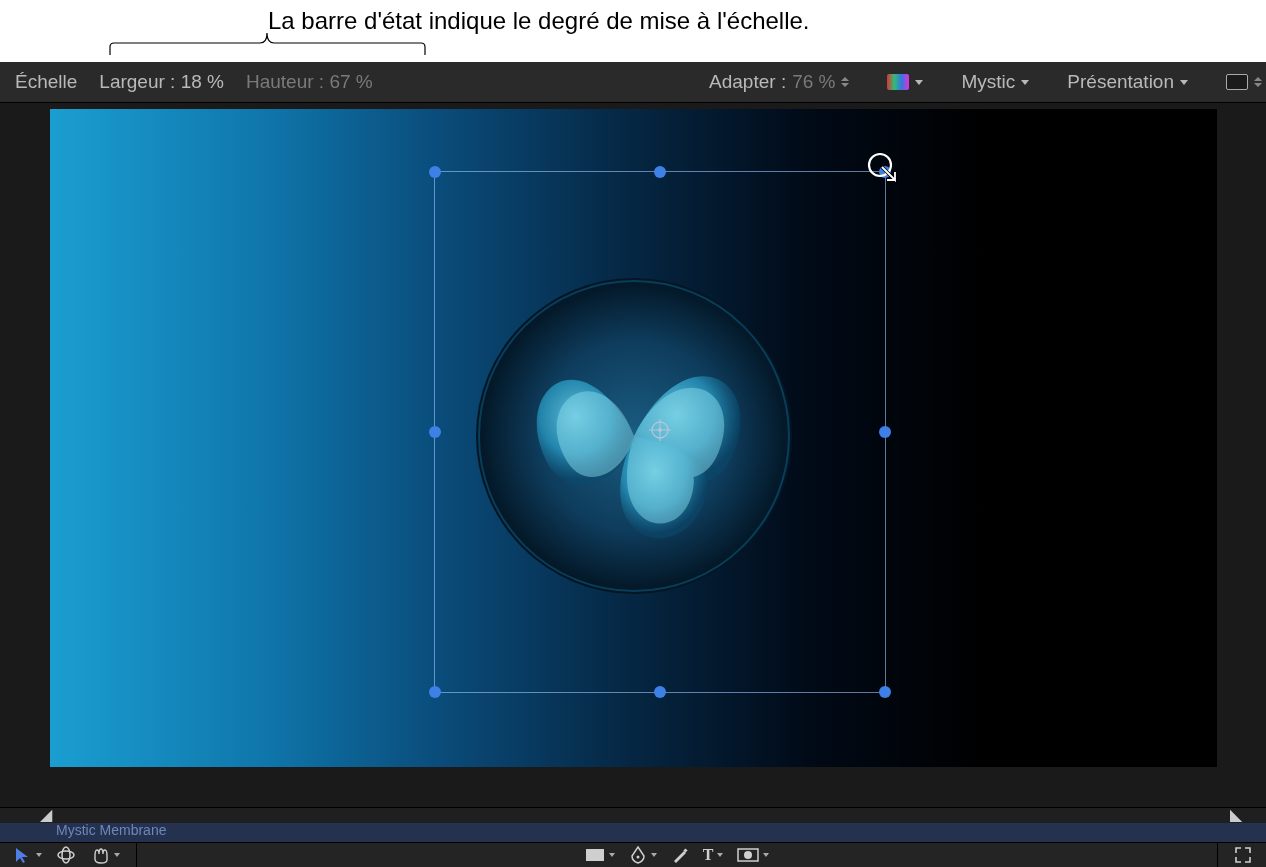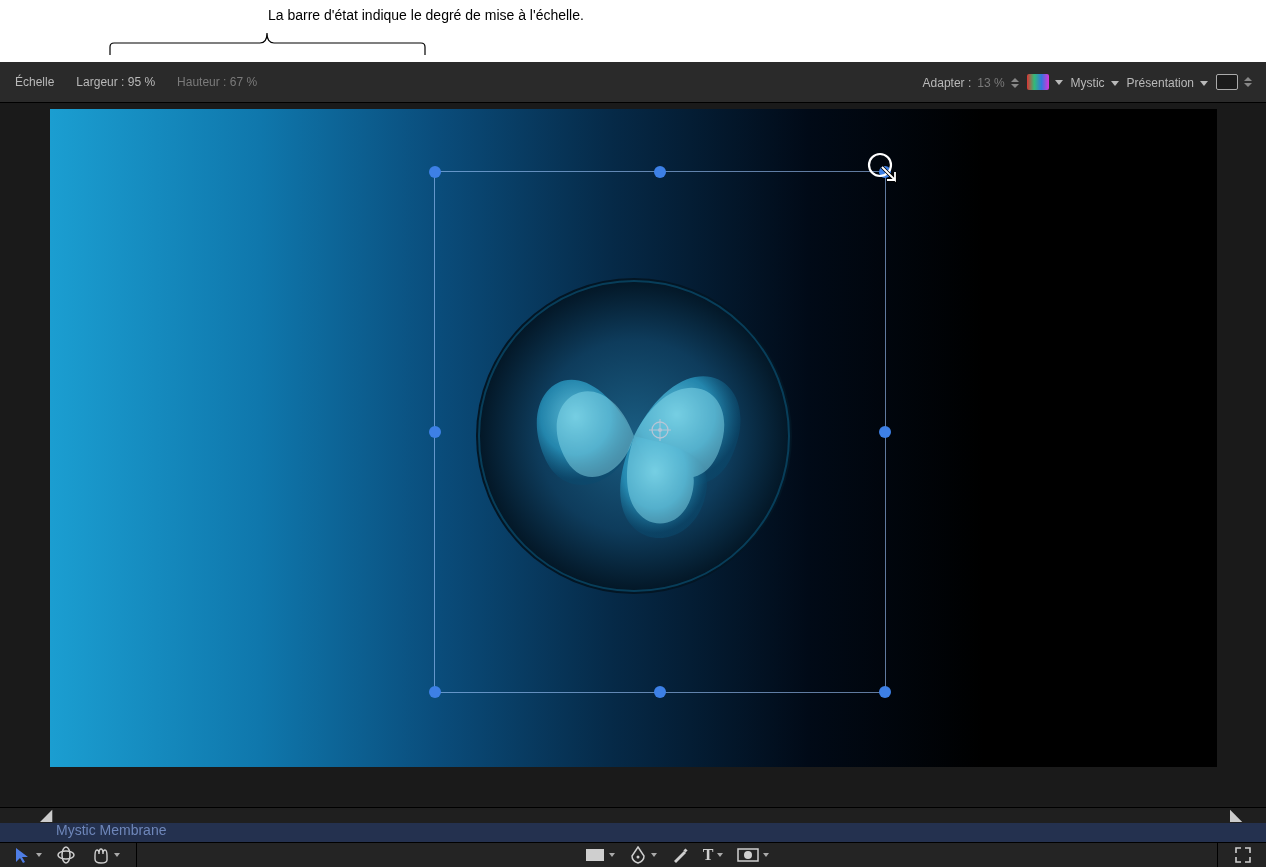--- a/index.html
+++ b/index.html
@@ -1,25 +1,25 @@
 <!DOCTYPE html>
 <html><head>
 <meta charset="utf-8">
 <style>
   html,body{margin:0;padding:0;width:1266px;height:867px;background:#fff;font-family:-apple-system,Helvetica,Arial,sans-serif;overflow:hidden}
   .annotation-area{position:relative;height:62px;width:100%}
-  .annotation-text{position:absolute;left:268px;top:7px;font-size:14px;color:#000}
+  .annotation-text{position:absolute;left:268px;top:7px;font-size:24px;color:#000}
   .bracket{position:absolute;left:110px;top:33px;width:315px;height:22px;overflow:visible}
   .bracket svg{overflow:visible}
   .app{position:absolute;left:0;top:62px;width:1266px;height:805px;background:#1b1b1b}
-  .toolbar{display:flex;align-items:center;height:40px;background:#2a2a2a;border-bottom:1px solid #000;color:#b9b9b9;font-size:12px}
+  .toolbar{display:flex;align-items:center;height:40px;background:#2a2a2a;border-bottom:1px solid #000;color:#b9b9b9;font-size:19px}
   .toolbar .pad{width:15px}
   .toolbar .left{display:flex;gap:22px;align-items:center}
   .toolbar .spacer{flex:1}
-  .toolbar .right{display:flex;gap:8px;align-items:flex-end;padding-right:14px}
+  .toolbar .right{display:flex;gap:38px;align-items:center;padding-right:4px}
   .dim{color:#7a7a7a}
   .dd{display:flex;align-items:center;gap:6px;cursor:default}
   .chev-down{width:0;height:0;border-left:4px solid transparent;border-right:4px solid transparent;border-top:5px solid #b9b9b9;display:inline-block}
   .ud{display:inline-flex;flex-direction:column;gap:2px}
   .ud .t{width:0;height:0;border-left:4px solid transparent;border-right:4px solid transparent;border-bottom:4px solid #888}
   .ud .b{width:0;height:0;border-left:4px solid transparent;border-right:4px solid transparent;border-top:4px solid #888}
   .color-swatch{width:22px;height:16px;background:linear-gradient(90deg,#d33 0%,#3b7 33%,#37d 66%,#d3d 100%);border-radius:2px}
   .mini-screen{width:20px;height:14px;border:1px solid #aaa;border-radius:2px;background:#1b1b1b}
   .viewer{position:relative;width:100%;height:702px;background:#1a1a1a}
   .canvas{position:absolute;left:50px;top:6px;width:1167px;height:658px;background:linear-gradient(90deg,#1b9ed1 0%,#0f77ac 18%,#0a4d7c 33%,#062a48 48%,#010a17 65%,#000 80%,#000 100%)}
@@ -50,28 +50,28 @@
     </svg>
   </div>
 </div>
 
 <div class="app">
 
   <div class="toolbar">
     <div class="pad"></div>
     <div class="left">
       <span>Échelle</span>
-      <span>Largeur : 95 %</span>
+      <span>Largeur : 18 %</span>
       <span class="dim">Hauteur : 67 %</span>
     </div>
     <div class="spacer"></div>
     <div class="right">
       <div class="dd">
         <span>Adapter :</span>
-        <span class="dim">13 %</span>
+        <span class="dim">76 %</span>
         <span class="ud">
             <span class="t"></span>
             <span class="b"></span>
           </span>
       </div>
       <div class="dd">
         <span class="color-swatch"></span>
         <span class="chev-down"></span>
       </div>
       <div class="dd">

